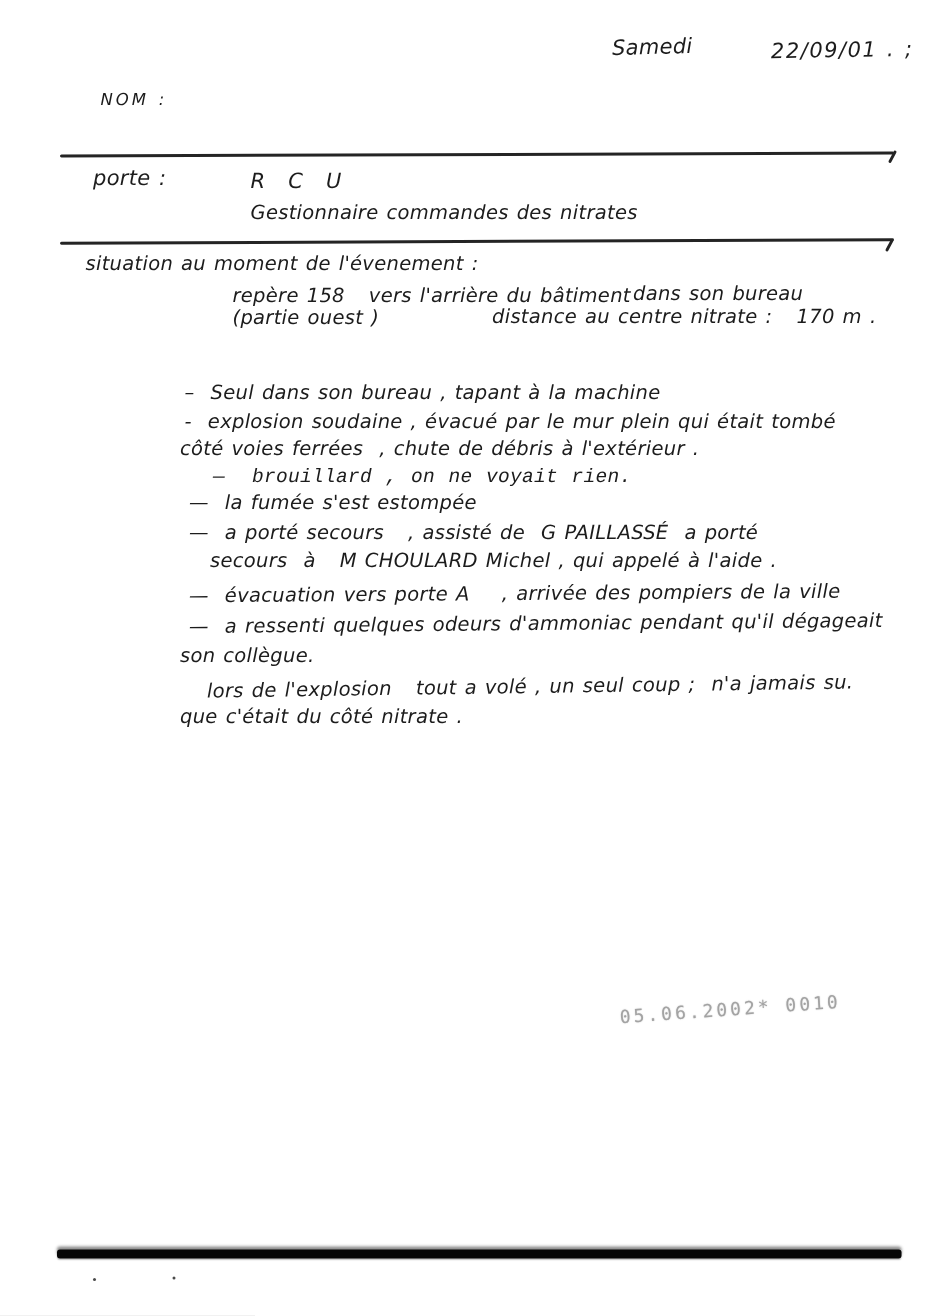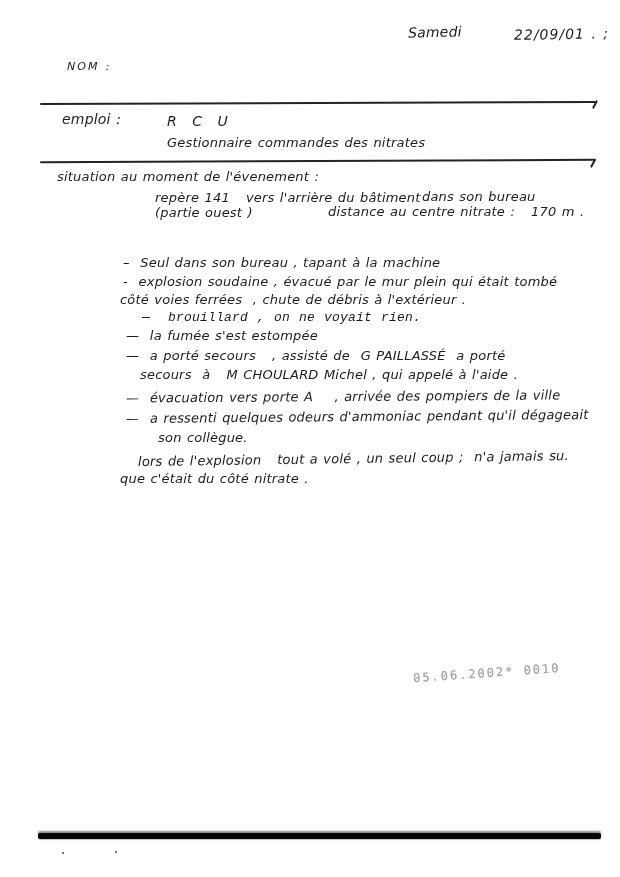--- a/index.html
+++ b/index.html
@@ -55,43 +55,43 @@
 <div class="page">
 
   <div class="hw sz14" style="left:408px;top:24px;transform:rotate(-1.5deg);">Samedi</div>
   <div class="hw sz14" style="left:514px;top:26px;transform:rotate(-1deg);letter-spacing:1px;">22/09/01 . ;</div>
 
   <div class="hw sz15" style="left:67px;top:61px;letter-spacing:2px;">NOM :</div>
 
   <div class="rule" style="left:40px;top:102px;width:556px;transform:rotate(-0.2deg);"></div>
   <div class="hook" style="left:594px;top:100px;"></div>
 
-  <div class="hw sz14" style="left:62px;top:111px;">emploi :</div>
+  <div class="hw sz14" style="left:62px;top:111px;">porte :</div>
   <div class="hw sz14" style="left:167px;top:113px;letter-spacing:5px;">R C U</div>
   <div class="hw sz13" style="left:167px;top:136px;">Gestionnaire commandes des nitrates</div>
 
   <div class="rule" style="left:40px;top:160px;width:556px;transform:rotate(-0.25deg);"></div>
   <div class="hook" style="left:592px;top:159px;"></div>
 
   <div class="hw sz13" style="left:57px;top:170px;">situation au moment de l'évenement :</div>
-  <div class="hw sz13" style="left:155px;top:191px;">repère 141   vers l'arrière du bâtiment</div>
+  <div class="hw sz13" style="left:155px;top:191px;">repère 158   vers l'arrière du bâtiment</div>
   <div class="hw sz13" style="left:422px;top:190px;text-align:right;">dans son bureau</div>
   <div class="hw sz13" style="left:155px;top:206px;">(partie ouest )</div>
   <div class="hw sz13" style="left:328px;top:205px;">distance au centre nitrate :   170 m .</div>
 
   <div class="hw sz13" style="left:123px;top:256px;">–  Seul dans son bureau , tapant à la machine</div>
   <div class="hw sz13" style="left:123px;top:275px;">-  explosion soudaine , évacué par le mur plein qui était tombé</div>
   <div class="hw sz13" style="left:120px;top:293px;">côté voies ferrées  , chute de débris à l'extérieur .</div>
   <div class="hw sz13" style="left:142px;top:311px;font-family:Liberation Mono, monospace;">—  brouillard , on ne voyait rien.</div>
   <div class="hw sz13" style="left:126px;top:329px;">—  la fumée s'est estompée</div>
   <div class="hw sz13" style="left:126px;top:349px;">—  a porté secours   , assisté de  G PAILLASSÉ  a porté</div>
   <div class="hw sz13" style="left:140px;top:368px;">secours  à   M CHOULARD Michel , qui appelé à l'aide .</div>
   <div class="hw sz13" style="left:126px;top:390px;transform:rotate(-0.4deg);">—  évacuation vers porte A    , arrivée des pompiers de la ville</div>
   <div class="hw sz13" style="left:126px;top:410px;transform:rotate(-0.5deg);">—  a ressenti quelques odeurs d'ammoniac pendant qu'il dégageait</div>
-  <div class="hw sz13" style="left:120px;top:431px;margin-left:38px;">son collègue.</div>
+  <div class="hw sz13" style="left:120px;top:431px;">son collègue.</div>
 
   <div class="hw sz13" style="left:138px;top:452px;transform:rotate(-0.8deg);">lors de l'explosion   tout a volé , un seul coup ;  n'a jamais su.</div>
   <div class="hw sz13" style="left:120px;top:472px;">que c'était du côté nitrate .</div>
 
   <div class="stamp" style="left:413px;top:666px;">05.06.2002*  0010</div>
 
   <div class="scanbar" style="left:38px;top:833px;width:563px;"></div>
 
   <div class="speck" style="left:62px;top:852px;"></div>
   <div class="speck" style="left:115px;top:851px;"></div>

